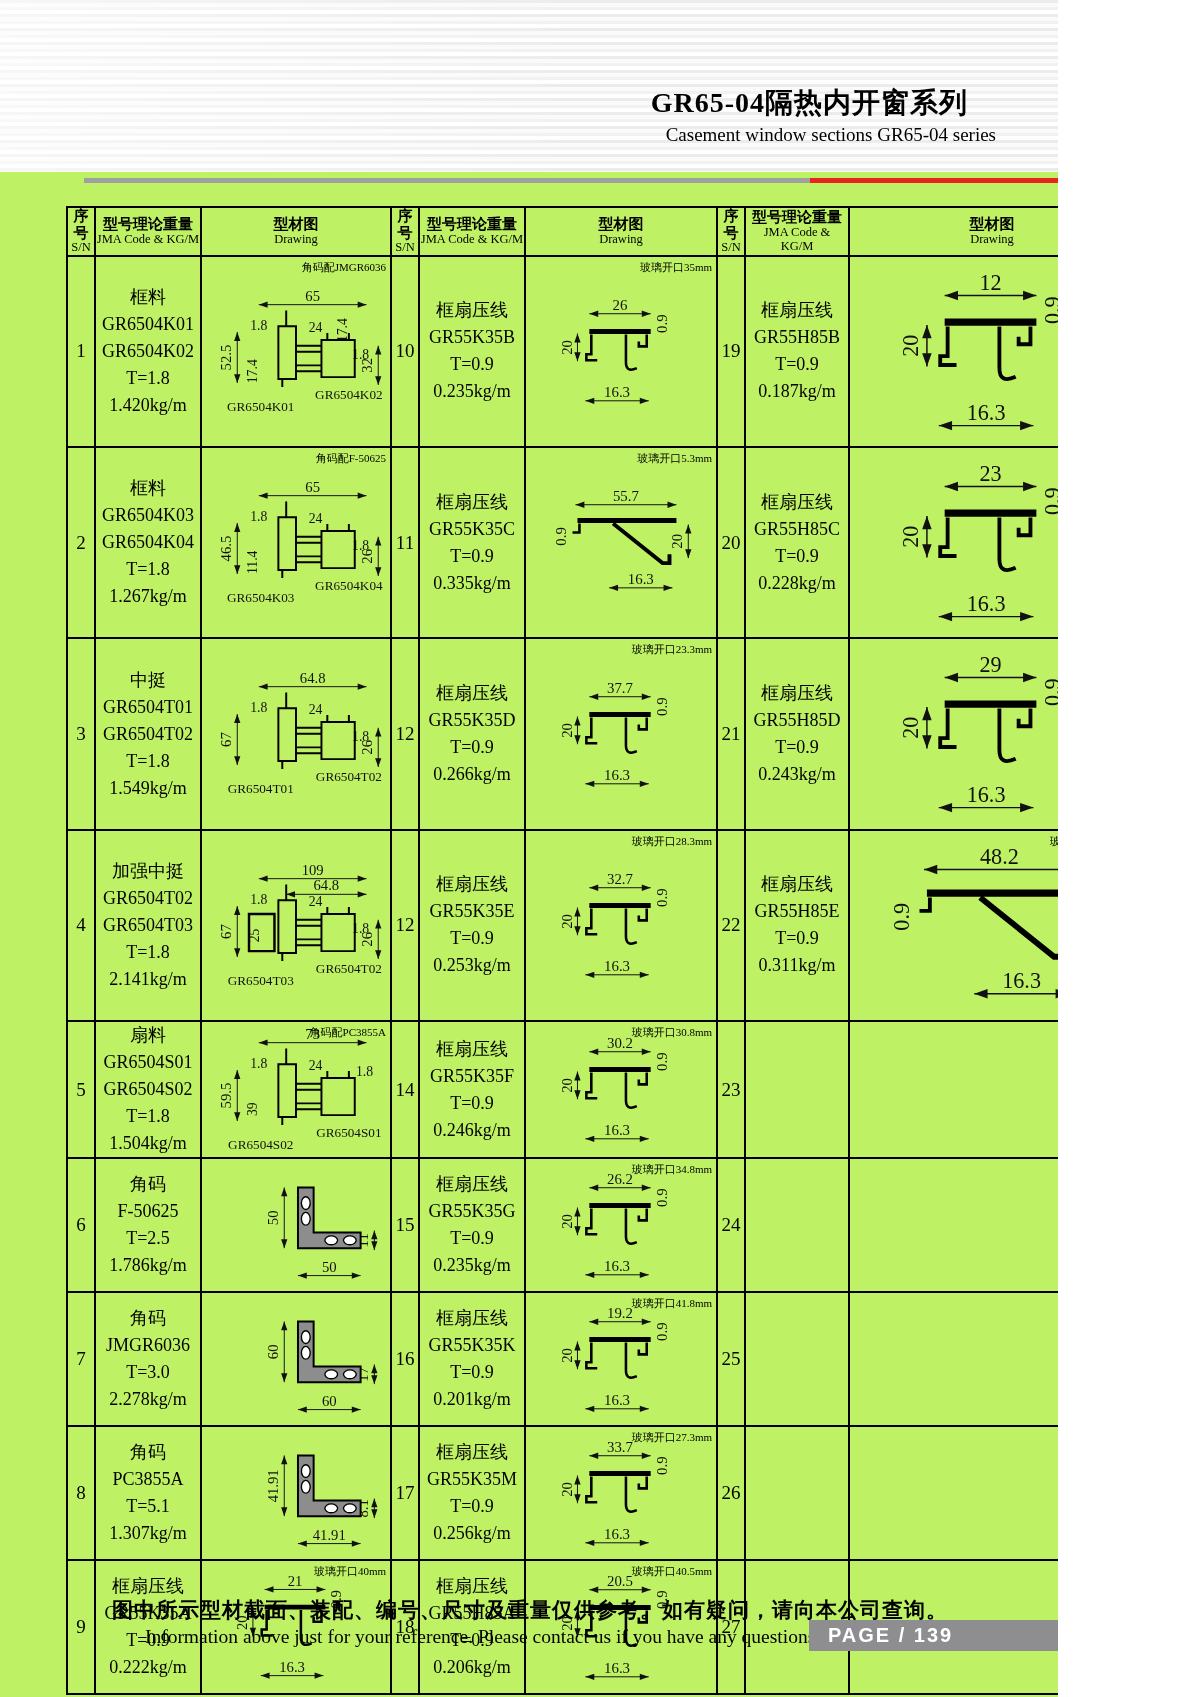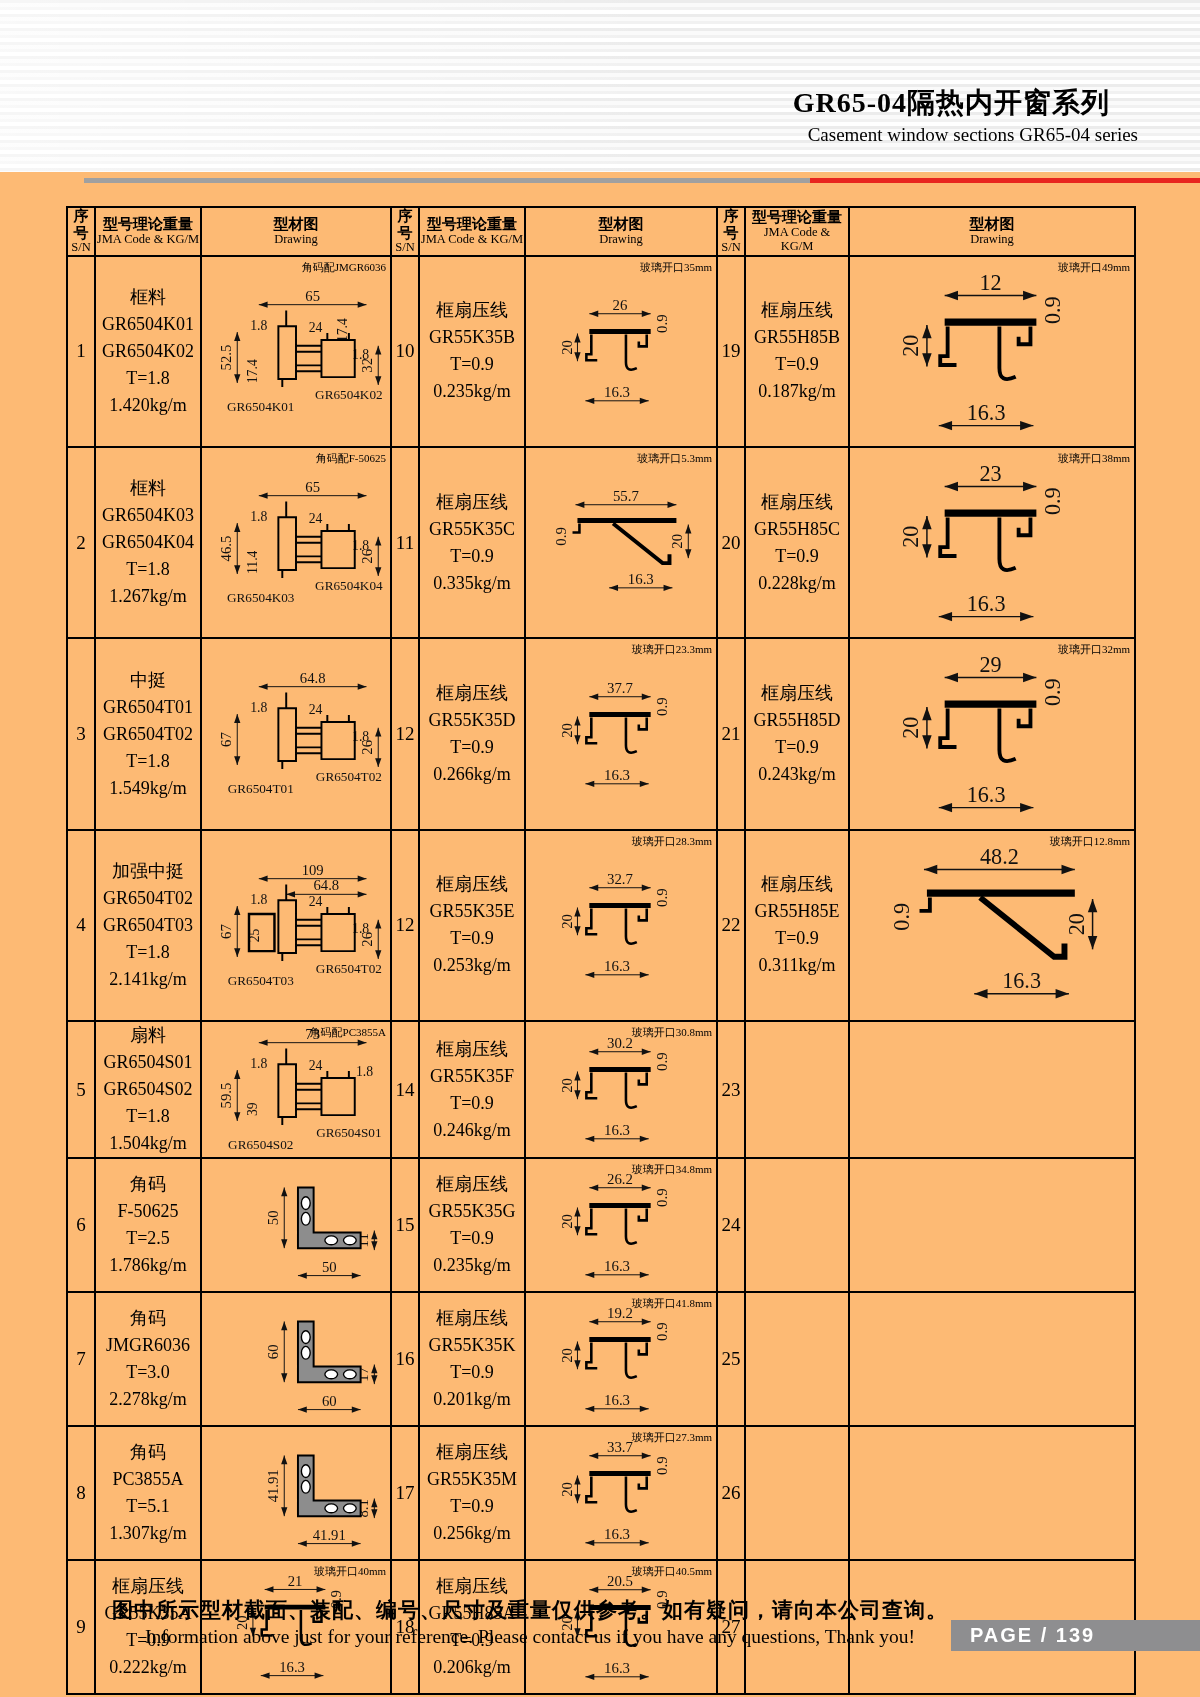--- a/index.html
+++ b/index.html
@@ -1,16 +1,16 @@
 <!DOCTYPE html>
 <html><head>
 <meta charset="utf-8">
 <style>
   html,body{margin:0;padding:0;background:#fff;}
-  .page{position:relative;width:1200px;height:1697px;background:#fdba74;overflow:hidden;
+  .page{position:relative;width:1058px;height:1697px;background:#bef264;overflow:hidden;
         font-family:"Liberation Serif","DejaVu Serif",serif;color:#000;}
   .top-band{position:absolute;top:0;left:0;width:100%;height:172px;
         background:repeating-linear-gradient(180deg,#ececec 0 3px,#fafafa 3px 7px,#f1f1f1 7px 10px,#ffffff 10px 14px);}
   .top-band:after{content:"";position:absolute;inset:0;
         background:linear-gradient(90deg,rgba(255,255,255,.55),rgba(255,255,255,0) 55%);}
   .hdr{position:absolute;top:84px;right:62px;text-align:left;}
   .title-cn{font-size:28px;font-weight:700;letter-spacing:1px;}
   .title-en{font-size:19px;margin-top:2px;margin-left:15px;}
   .divider{position:absolute;top:178px;left:84px;right:0;height:5px;display:flex;}
   .seg-gray{width:726px;background:#a0a0a0;}

